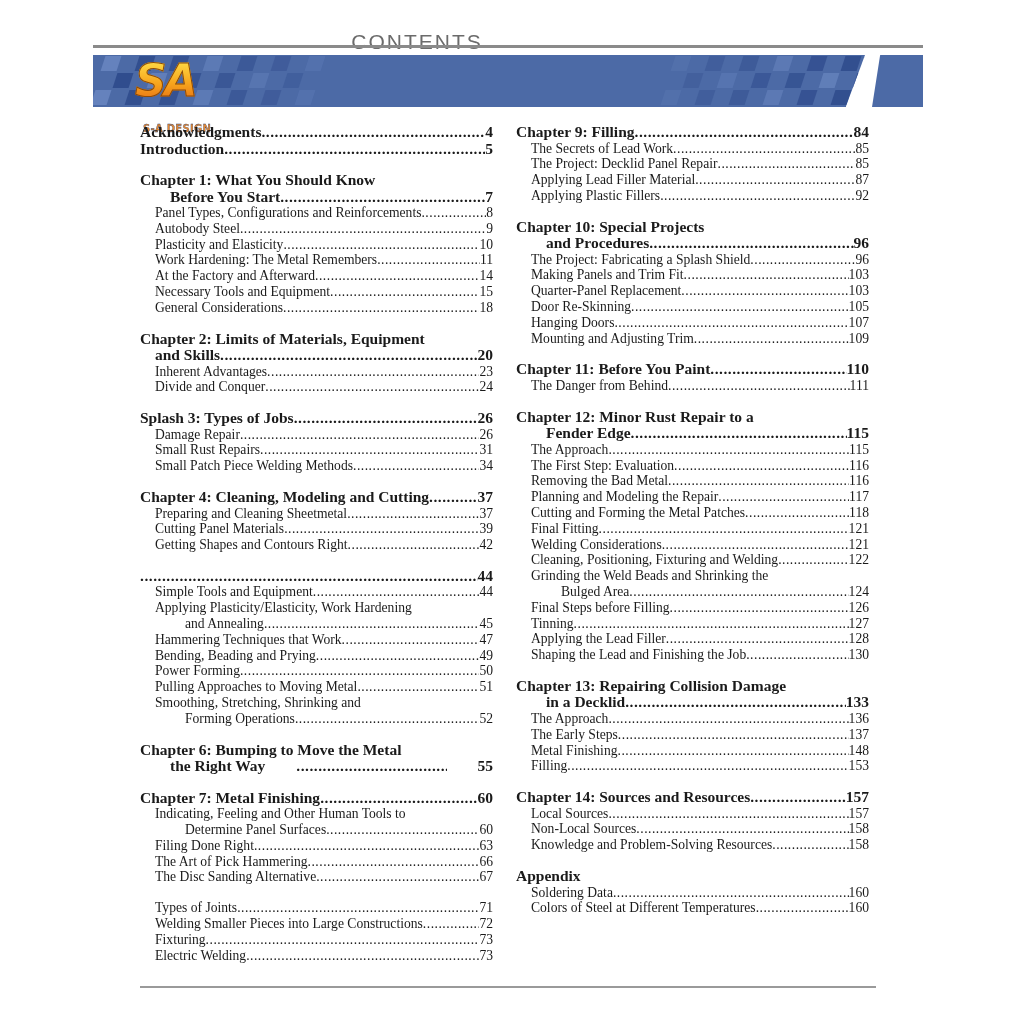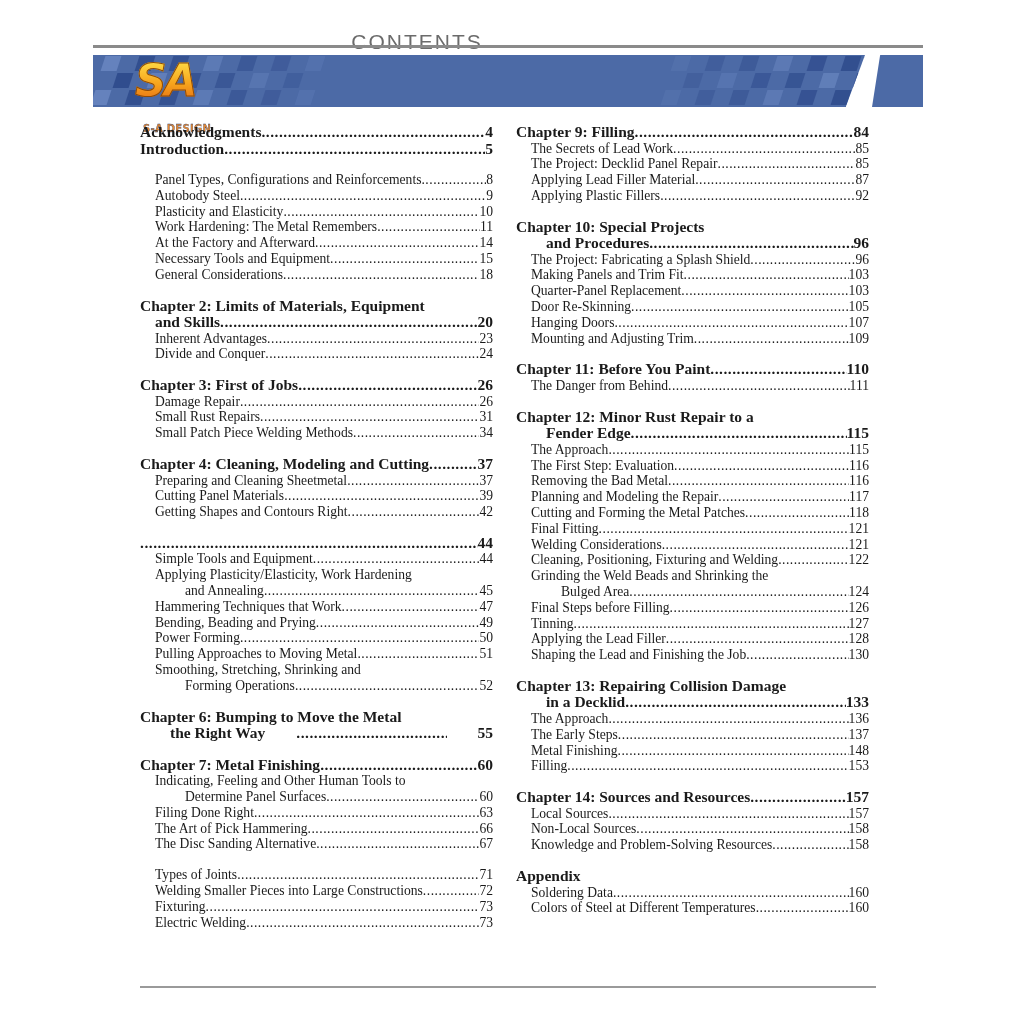--- a/index.html
+++ b/index.html
@@ -96,20 +96,28 @@
       </div>
     </div>
     <div class="major">
       <div class="entry">
         <span class="t">Introduction</span>
         <span class="dots"></span>
         <span class="p">5</span>
       </div>
     </div>
     <div class="gap"></div>
+    <div class="major">
+      <div>Chapter 1: What You Should Know</div>
+      <div class="entry" style="padding-left: 30px;">
+        <span class="t">Before You Start</span>
+        <span class="dots"></span>
+        <span class="p">7</span>
+      </div>
+    </div>
     <div class="sub">
       <div class="entry">
         <span class="t">Panel Types, Configurations and Reinforcements</span>
         <span class="dots"></span>
         <span class="p">8</span>
       </div>
     </div>
     <div class="sub">
       <div class="entry">
         <span class="t">Autobody Steel</span>
@@ -171,21 +179,21 @@
     <div class="sub">
       <div class="entry">
         <span class="t">Divide and Conquer</span>
         <span class="dots"></span>
         <span class="p">24</span>
       </div>
     </div>
     <div class="gap"></div>
     <div class="major">
       <div class="entry">
-        <span class="t">Chapter 3: First of Jobs</span>
+        <span class="t">Splash 3: Types of Jobs</span>
         <span class="dots"></span>
         <span class="p">26</span>
       </div>
     </div>
     <div class="sub">
       <div class="entry">
         <span class="t">Damage Repair</span>
         <span class="dots"></span>
         <span class="p">26</span>
       </div>

